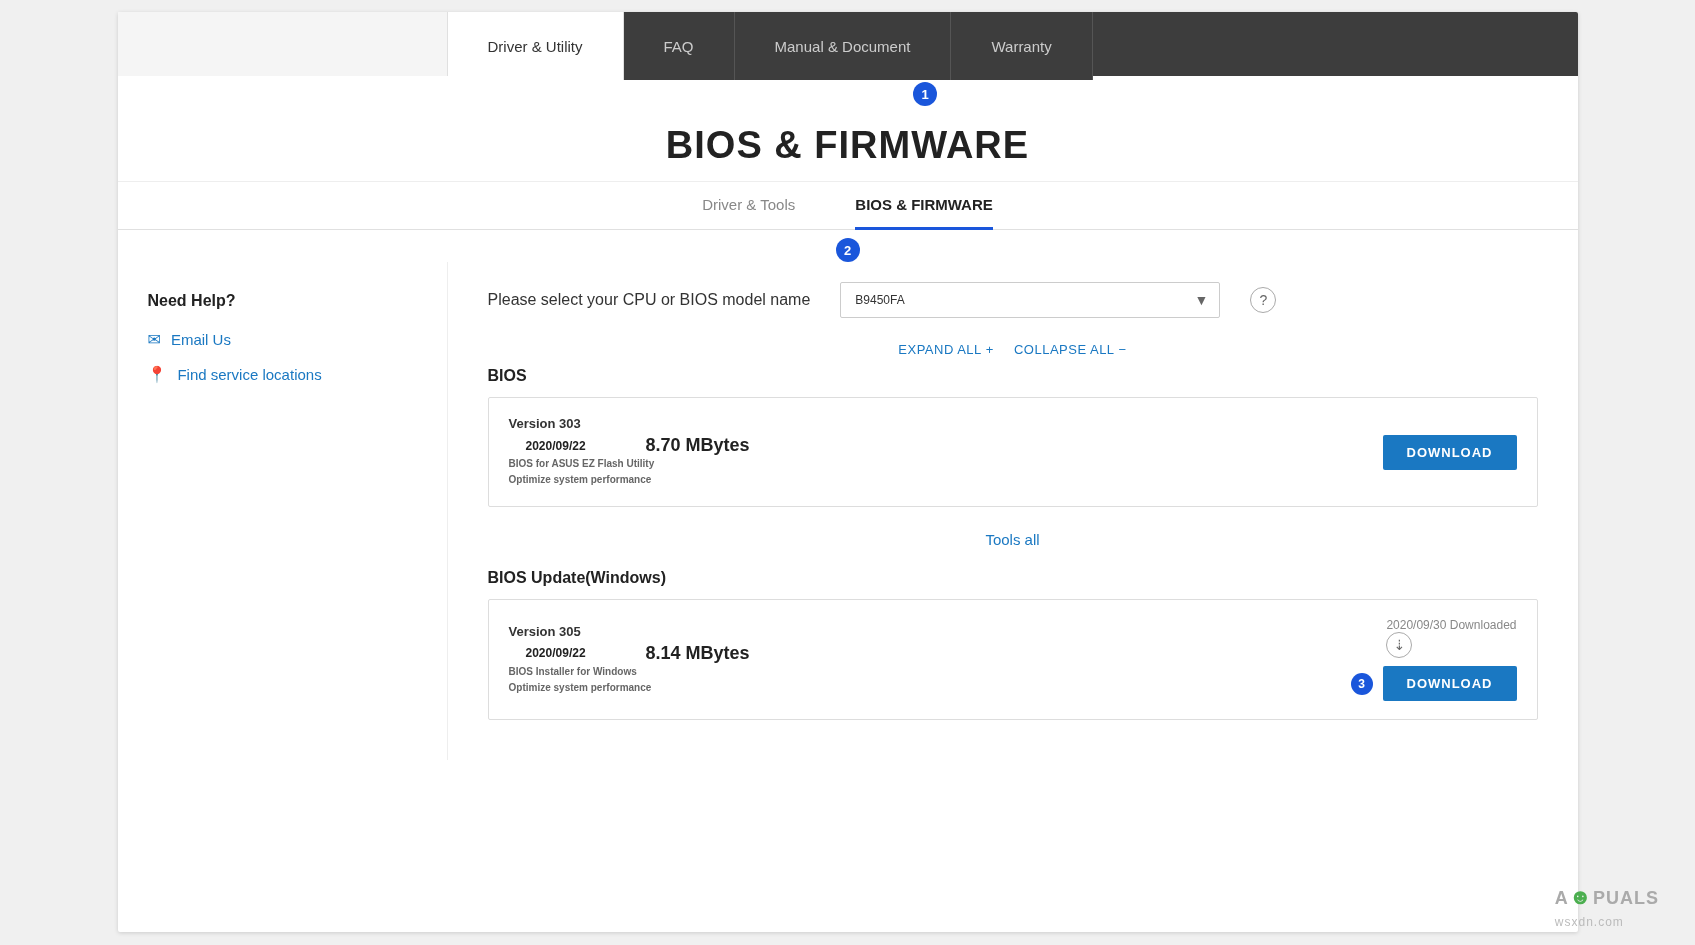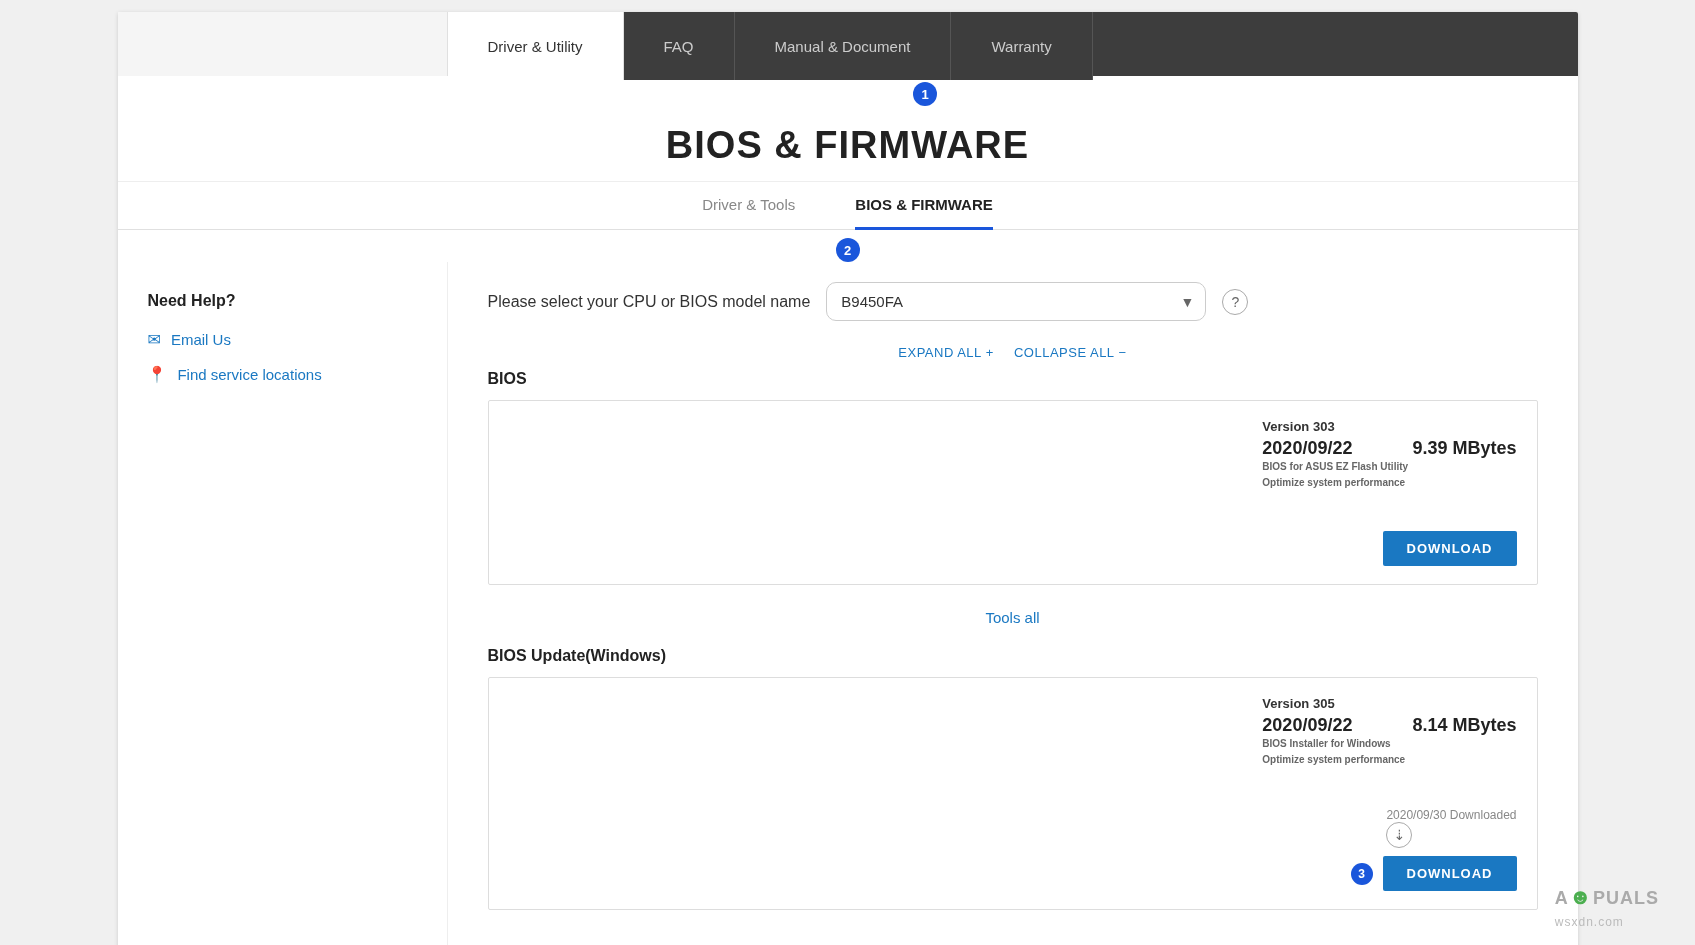--- a/index.html
+++ b/index.html
@@ -182,42 +182,42 @@
     
     .right-main {
       flex: 1;
       padding: 20px 40px 30px;
     }
 
     
     .cpu-select-row {
       display: flex;
       align-items: center;
-      gap: 16px;
+      gap: 30px;
       margin-bottom: 24px;
     }
 
     .cpu-select-label {
       font-size: 16px;
       color: #333;
       white-space: nowrap;
     }
 
     .cpu-select-wrapper {
       position: relative;
       flex: 1;
       max-width: 380px;
     }
 
     .cpu-select {
       width: 100%;
       padding: 10px 36px 10px 14px;
       border: 1px solid #ccc;
-      border-radius: 10px;
-      font-size: 15px;
+      border-radius: 2px;
+      font-size: 12px;
       color: #333;
       appearance: none;
       background: #fff;
       cursor: pointer;
     }
 
     .select-arrow {
       position: absolute;
       right: 12px;
       top: 50%;
@@ -274,46 +274,46 @@
       border: 1px solid #ddd;
       border-radius: 2px;
       padding: 18px 20px;
       margin-bottom: 10px;
       background: #fff;
       position: relative;
     }
 
     .card-header {
       display: flex;
-      align-items: flex-end;
+      align-items: center;
       gap: 40px;
-      flex-direction: column;
     }
 
     .card-left {
       flex: 1;
     }
 
     .version-label {
       font-size: 13px;
       font-weight: bold;
       color: #333;
       margin-bottom: 4px;
     }
 
     .date-size-row {
       display: flex;
       align-items: center;
       gap: 60px;
     }
 
     .card-date {
-      font-size: 18px;
+      font-size: 12px;
       font-weight: bold;
       color: #222;
+      margin-left: 17px;
     }
 
     .card-size {
       font-size: 18px;
       font-weight: bold;
       color: #222;
     }
 
     .card-description {
       font-size: 10px;
@@ -503,21 +503,21 @@
 
         <div class="section">
           <div class="section-title">BIOS</div>
 
           <div class="download-card">
             <div class="card-header">
               <div class="card-left">
                 <div class="version-label">Version 303</div>
                 <div class="date-size-row">
                   <span class="card-date">2020/09/22</span>
-                  <span class="card-size">9.39 MBytes</span>
+                  <span class="card-size">8.70 MBytes</span>
                 </div>
                 <div class="card-description">
                   <div>BIOS for ASUS EZ Flash Utility</div>
                   <div>Optimize system performance</div>
                 </div>
               </div>
               <div class="card-right">
                 <button class="download-btn">DOWNLOAD</button>
               </div>
             </div>

